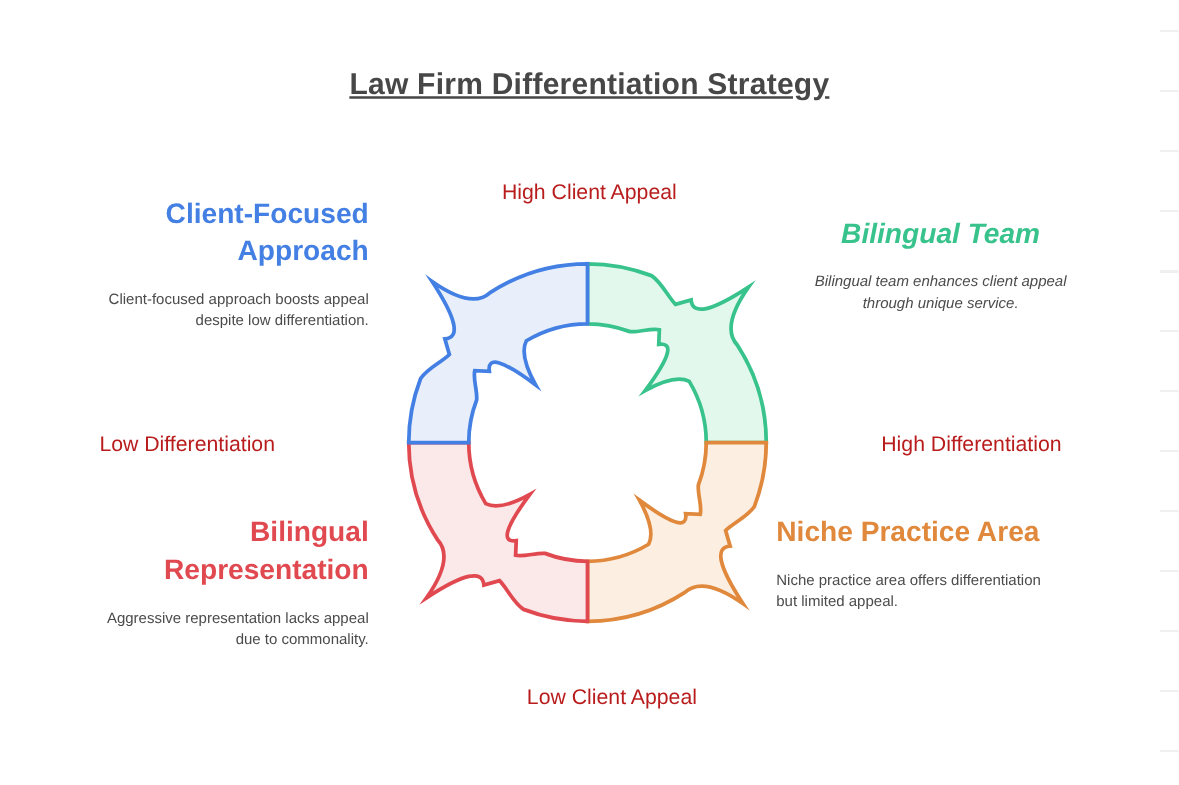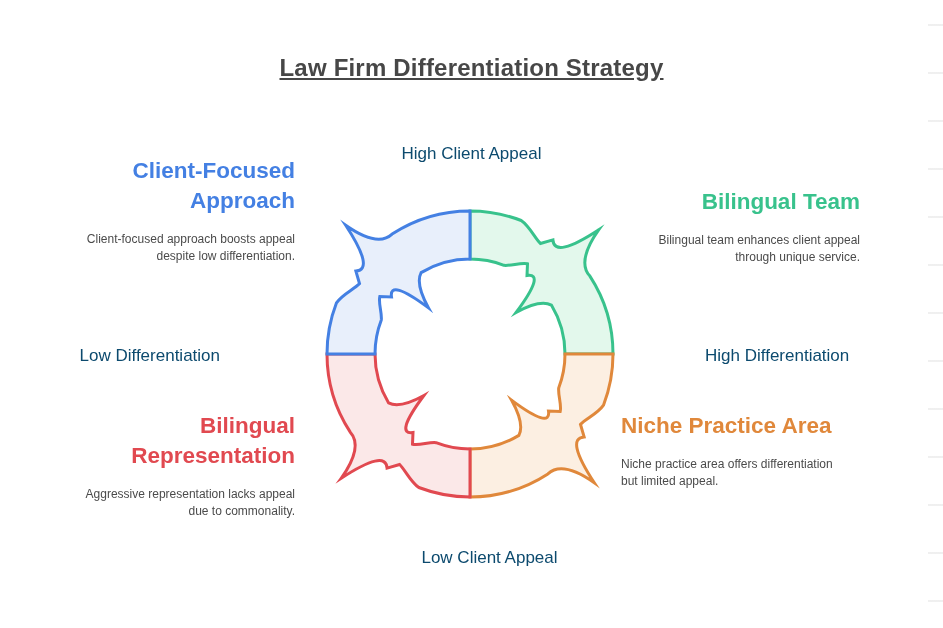--- a/index.html
+++ b/index.html
@@ -5,31 +5,31 @@
   html,body{margin:0;padding:0;background:#ffffff;}
   #stage{
     position:relative;width:943px;height:628px;background:#ffffff;overflow:hidden;
     font-family:"Liberation Sans", sans-serif;
   }
   .title{
     position:absolute;left:0;right:0;top:54px;text-align:center;
     font-size:24px;font-weight:bold;color:#474747;letter-spacing:.2px;text-decoration:underline;
   }
   .axis{
-    position:absolute;font-size:17px;color:#0c4a6e;white-space:nowrap;
+    position:absolute;font-size:17px;color:#b91c1c;white-space:nowrap;
   }
   .axis.top{left:0;right:0;top:144px;text-align:center;}
   .axis.bottom{left:0;right:0;top:548px;text-align:center;padding-left:36px;}
   .axis.left{right:723px;top:346px;text-align:right;padding-left:36px;}
   .axis.right{left:705px;top:346px;text-align:left;}
   .card{position:absolute;}
   .card .heading{font-size:22.5px;font-weight:bold;line-height:30px;margin:0 0 15px 0;}
   .card .desc{font-size:12px;line-height:17px;color:#4b4b4b;margin:0;}
   .card.tl{width:220px;right:648px;top:156px;text-align:right;}
-  .card.tr{width:215px;left:645px;top:187px;text-align:right;}
+  .card.tr{width:215px;left:645px;top:172px;text-align:center;font-style:italic;}
   .card.bl{width:220px;right:648px;top:411px;text-align:right;}
   .card.br{width:215px;left:621px;top:411px;text-align:left;}
   .card.tl .heading{color:var(--c-tl);}
   .card.tr .heading{color:var(--c-tr);}
   .card.bl .heading{color:var(--c-bl);}
   .card.br .heading{color:var(--c-br);}
   svg#ring{position:absolute;left:0;top:0;}
   .edge-ticks{
     position:absolute;right:0;top:24px;bottom:16px;width:15px;
     background:repeating-linear-gradient(to bottom,#ededed 0 2px,transparent 2px 48px);

